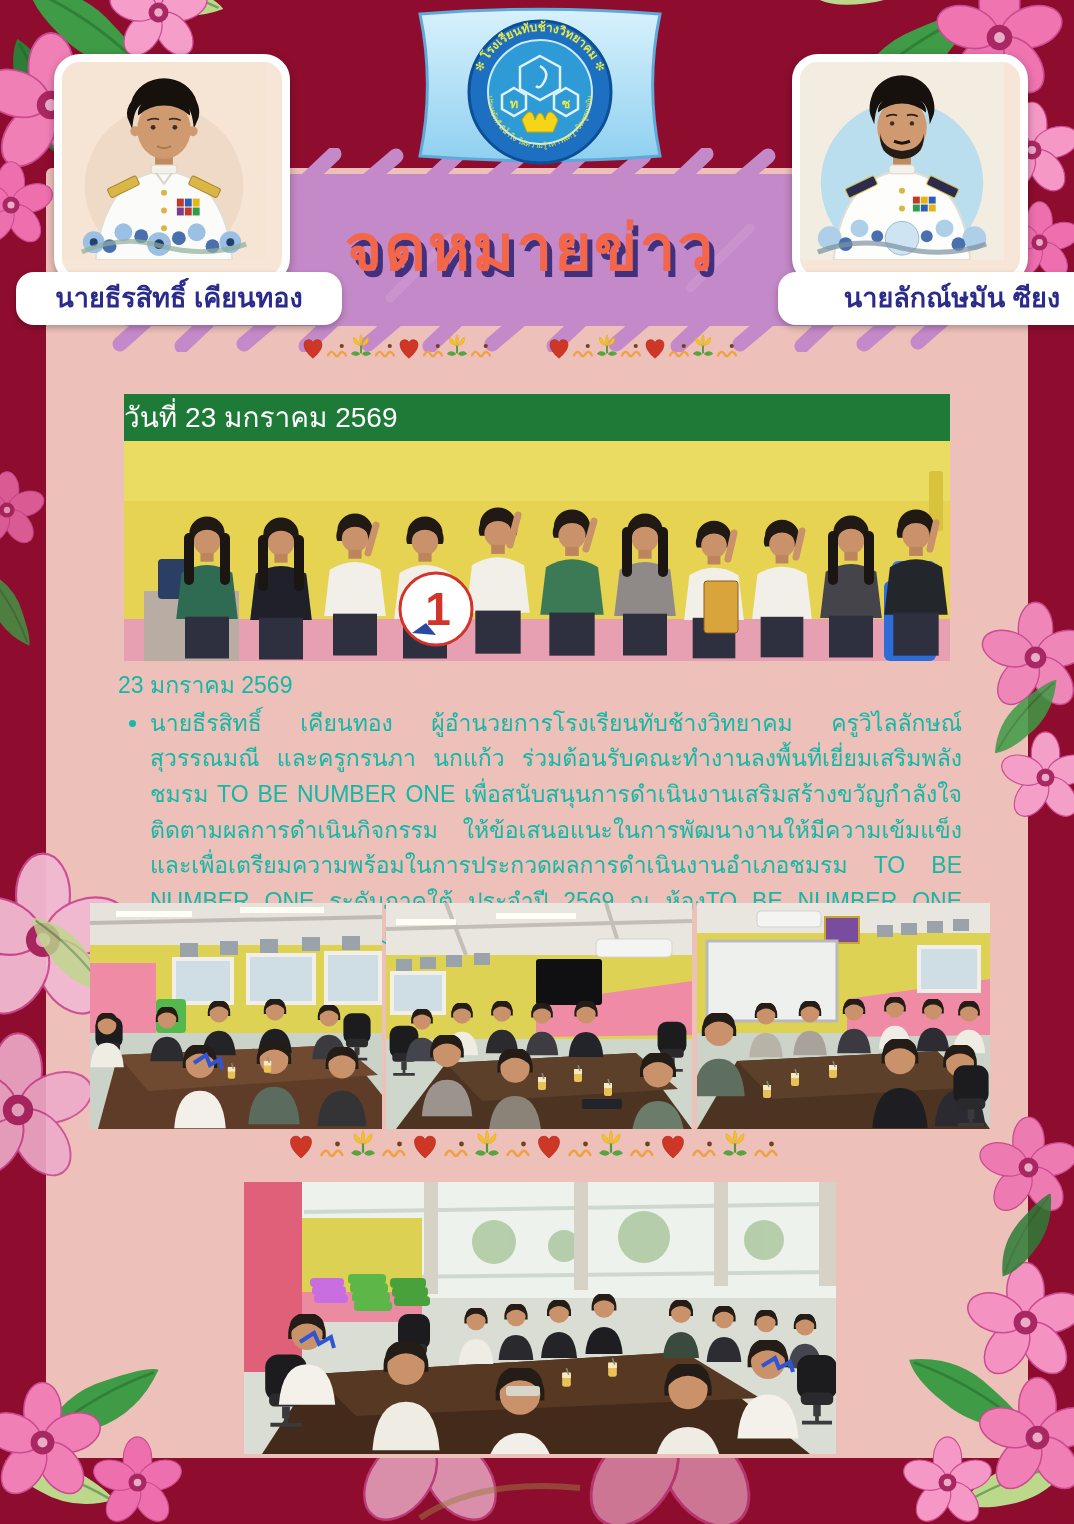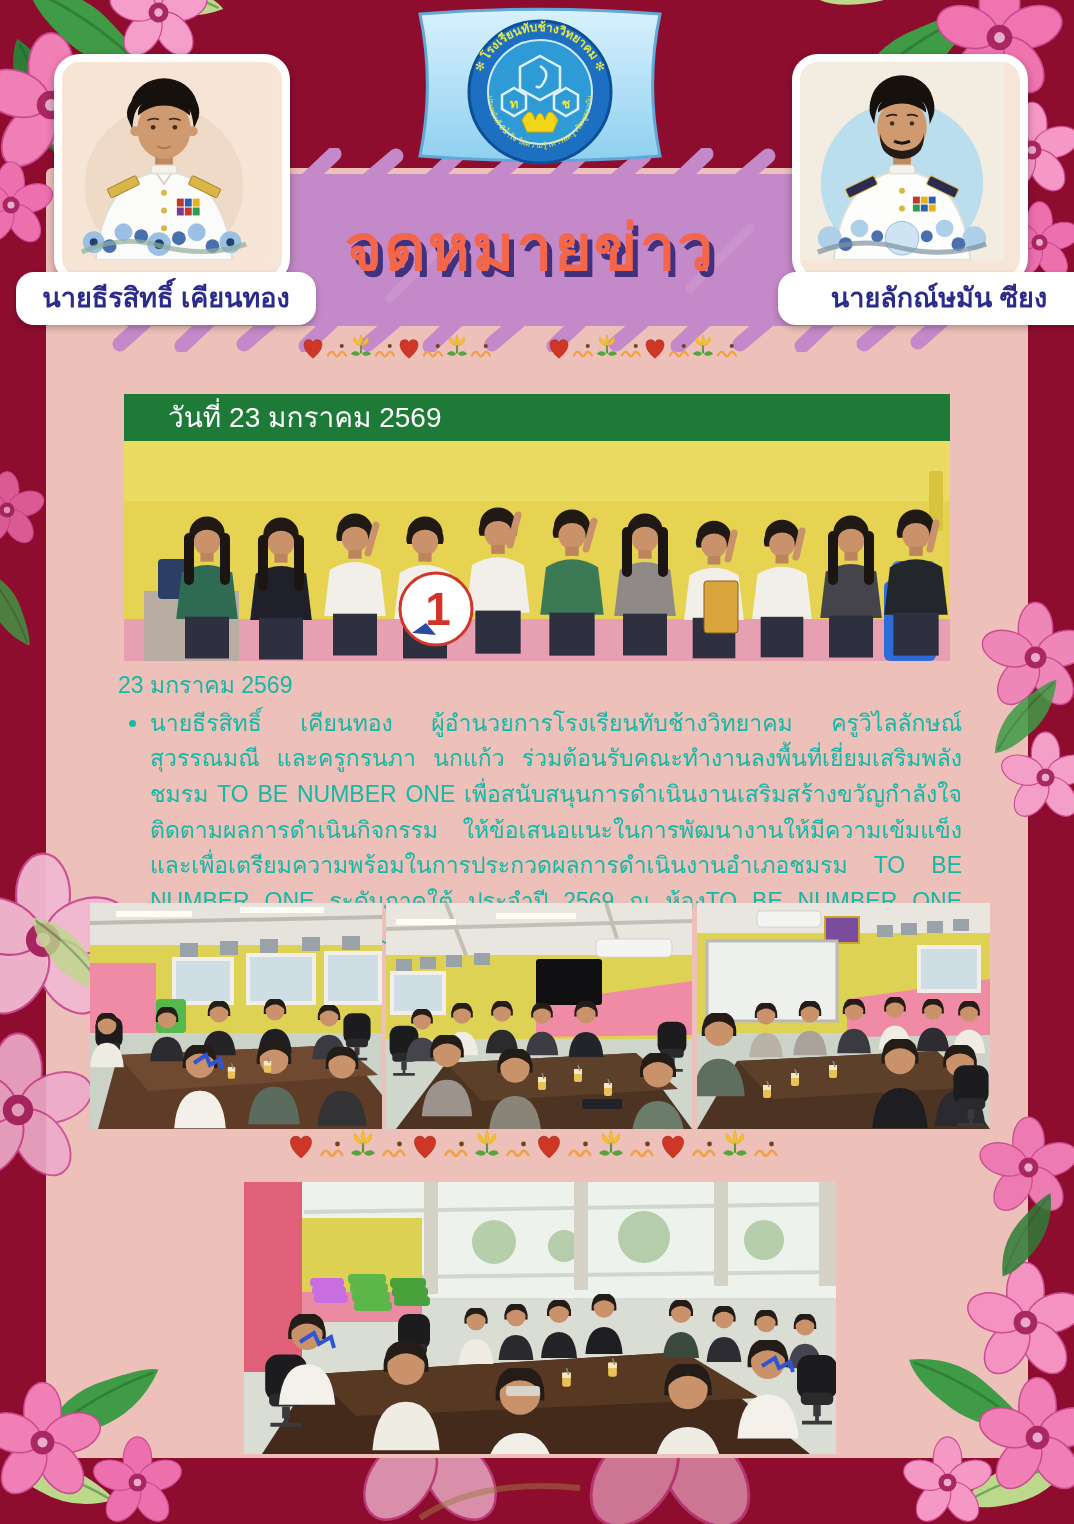--- a/index.html
+++ b/index.html
@@ -13,37 +13,37 @@
   .deco.under{z-index:1;}
   .ribbon{position:absolute;left:394px;top:4px;width:292px;height:184px;z-index:5;}
   .portrait{position:absolute;top:54px;width:220px;height:214px;background:#f7e6d7;border:8px solid #fff;
             border-radius:26px;overflow:hidden;z-index:6;box-shadow:0 3px 8px rgba(0,0,0,.3);}
   .portrait.left{left:54px;}
   .portrait.right{left:792px;}
   .scribble{position:absolute;left:90px;top:148px;width:880px;height:204px;z-index:4;}
   .title{position:absolute;left:90px;top:196px;width:880px;text-align:center;font-size:64px;font-weight:800;
          color:#f3664a;text-shadow:5px 6px 0 #41307e;letter-spacing:2px;z-index:5;}
   .plate{position:absolute;top:272px;background:#ffffff;border-radius:18px;z-index:7;text-align:center;
-         color:#2b2b8c;font-weight:bold;font-size:27px;line-height:1.45;padding:7px 6px;
+         color:#2b2b8c;font-weight:bold;font-size:27px;line-height:1.45;padding:7px 19px;
          box-shadow:0 3px 6px rgba(0,0,0,.25);}
   .plate.left{left:16px;width:288px;}
   .plate.right{left:750px;width:310px;margin-left:28px;}
   .divider{position:absolute;display:flex;align-items:flex-end;z-index:4;gap:5px;}
   #div-a{left:302px;top:332px;gap:2px;}
   #div-b{left:548px;top:332px;gap:2px;}
   #div-c{left:288px;top:1128px;}
   .div-ico{flex:none;}
   .ico-heart{width:26px;height:28px;}
   .ico-tulip{width:26px;height:32px;}
   .ico-bird{width:26px;height:22px;margin-bottom:1px;}
   .divider.small .ico-heart{width:22px;height:24px;}
   .divider.small .ico-tulip{width:22px;height:28px;}
   .divider.small .ico-bird{width:22px;height:19px;}
   .banner{position:absolute;left:124px;top:394px;width:826px;height:47px;background:#1e7a37;color:#fff;
-          font-size:28px;line-height:47px;padding-left:44px;box-sizing:border-box;z-index:4;}
+          font-size:28px;line-height:47px;box-sizing:border-box;z-index:4;}
   .photo{position:absolute;z-index:4;overflow:hidden;background:#ddd;}
   #photo-main{left:124px;top:441px;width:826px;height:220px;}
   #photo-1{left:90px;top:903px;width:292px;height:226px;}
   #photo-2{left:386px;top:903px;width:306px;height:226px;}
   #photo-3{left:697px;top:903px;width:293px;height:226px;}
   #photo-4{left:244px;top:1182px;width:592px;height:272px;}
   .article{position:absolute;left:118px;top:668px;width:844px;color:#14b8a6;font-size:23px;line-height:1.55;z-index:4;}
   .article .dateline{margin:0 0 2px 0;}
   .article ul{margin:0;padding-left:32px;}
   .article li{text-align:justify;}

